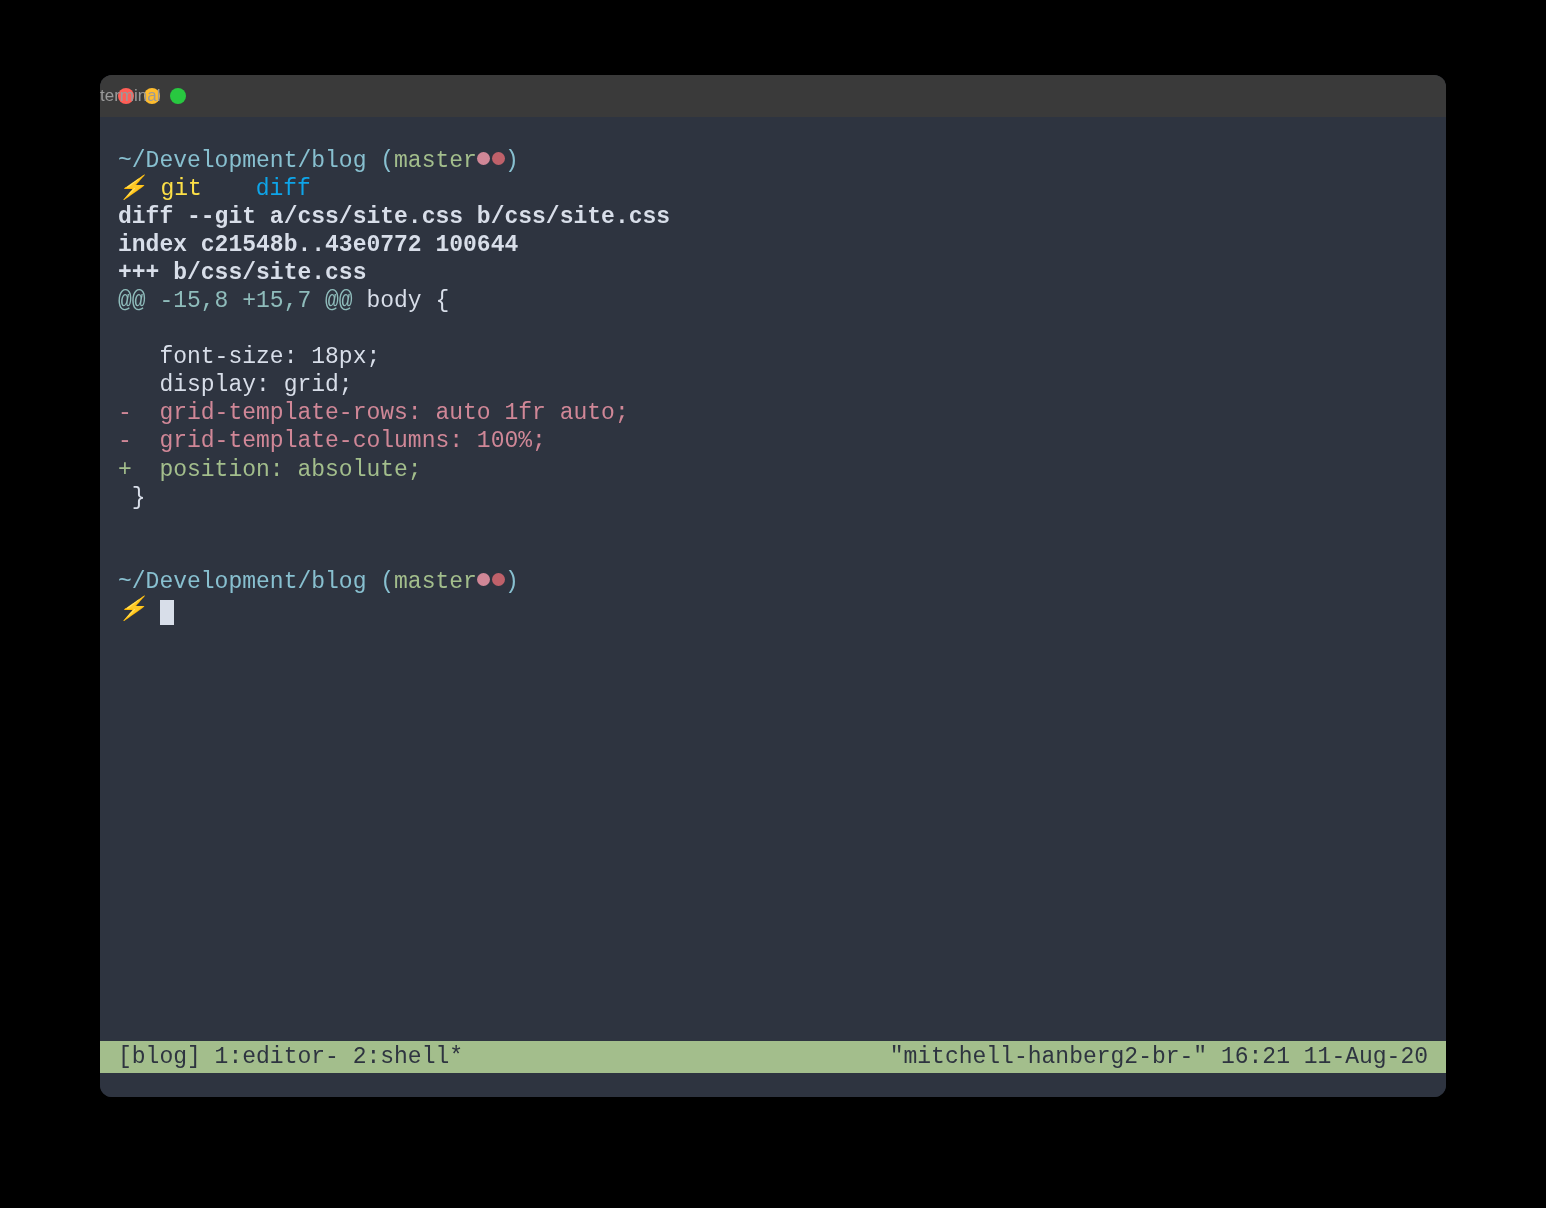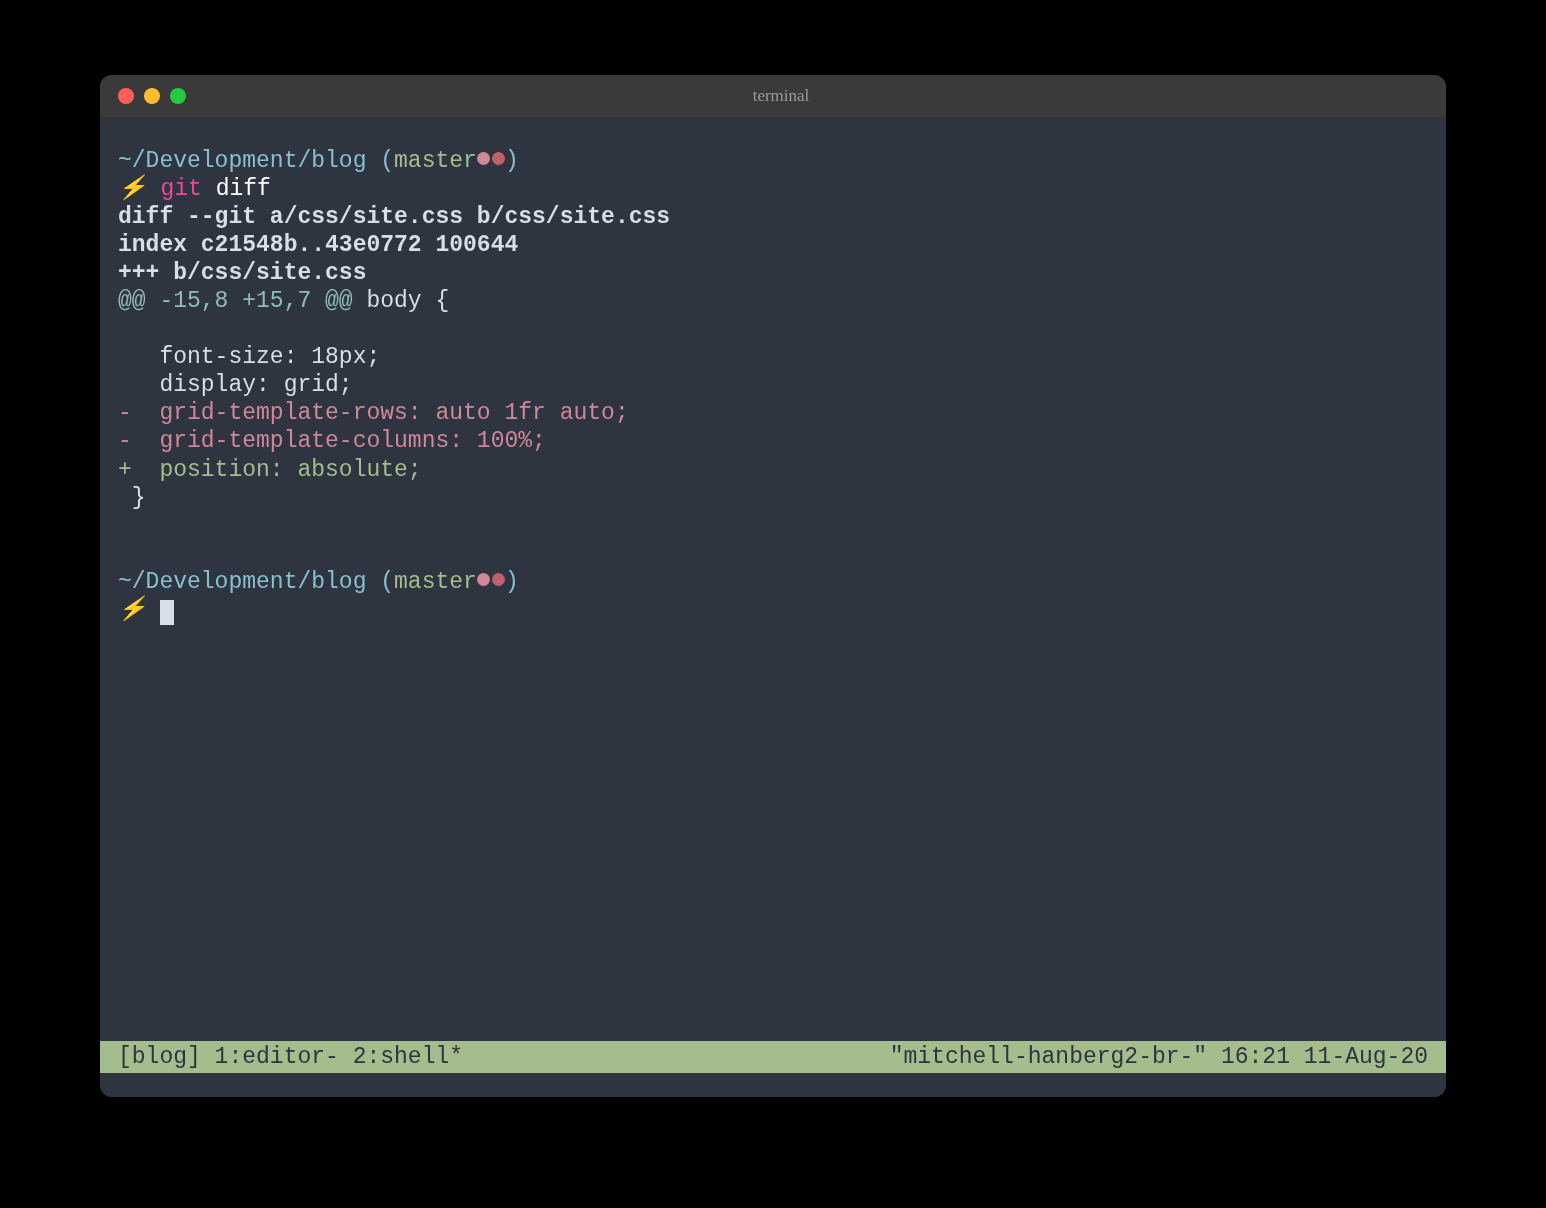--- a/index.html
+++ b/index.html
@@ -47,26 +47,26 @@
       height: 16px;
       border-radius: 50%;
     }
     
     .tl-close { background: #ff5f57; }
     .tl-min { background: #febc2e; }
     .tl-max { background: #28c840; }
     
     .title-text {
       position: absolute;
-      left: 16px;
+      left: 0;
       right: 0;
-      text-align: center;
+      text-align: left;
       color: #9a9a9a;
       font-size: 17px;
-      font-family: Liberation Serif, serif;
+      font-family: Liberation Sans, sans-serif;
       pointer-events: none;
     }
     
     .terminal-body {
       background: #2e3440;
       padding: 30px 0 0 0;
       min-height: 980px;
       display: flex;
       flex-direction: column;
       justify-content: center;
@@ -82,22 +82,22 @@
     
     .line {
       white-space: pre;
       font-family: Menlo, Monaco, "Courier New", monospace;
     }
     
     .cwd { color: #88c0d0; }
     .paren { color: #88c0d0; }
     .branch { color: #a3be8c; }
     .prompt-sym { color: #d8dee9; font-style: italic;}
-    .cmd { color: #ec4899; }
-    .arg { color: #ffffff; }
+    .cmd { color: #fde047; }
+    .arg { color: #0ea5e9; margin-left: 40px; }
     .diff-header { color: #d8dee9; font-weight: bold; }
     .hunk { color: #8fbcbb; }
     .hunk-ctx { color: #d8dee9; margin-top: 12px; }
     .ctx { color: #d8dee9; }
     .del { color: #d08797; }
     .add { color: #a3be8c; }
     
     .status-dots {
       display: inline-flex;
       gap: 2px;

